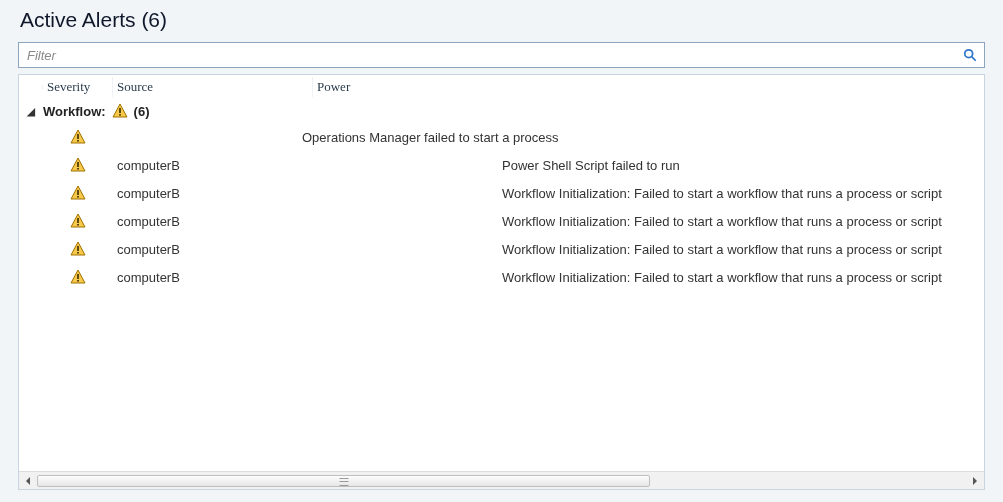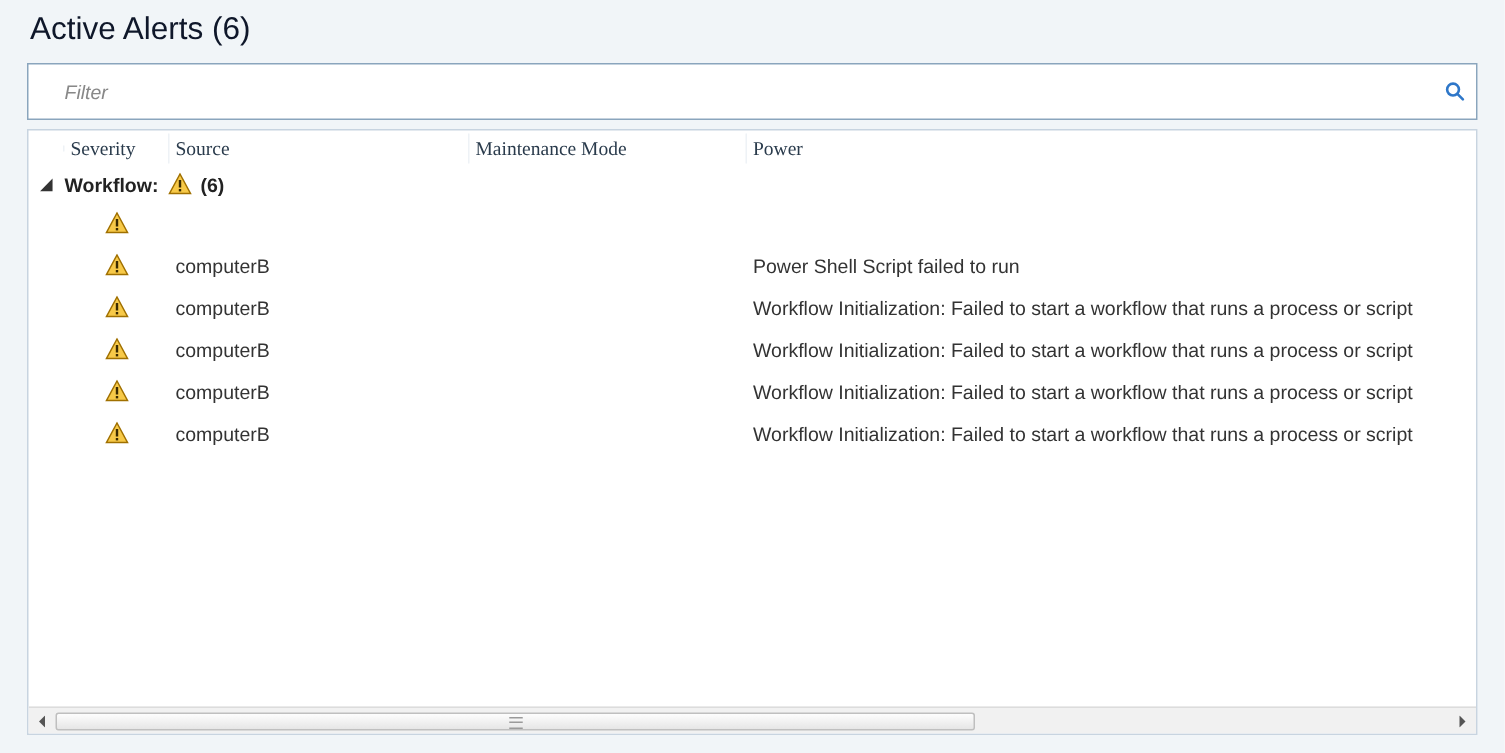--- a/index.html
+++ b/index.html
@@ -24,24 +24,24 @@
   }
   .panel {
     flex: 1;
     display: flex;
     flex-direction: column;
     min-height: 0;
   }
   .filter-wrap {
     border: 1px solid #8aa5bd;
     background: #fff;
-    height: 38px;
-    display: flex;
-    align-items: center;
-    padding: 0 4px 0 22px;
+    height: 26px;
+    display: flex;
+    align-items: center;
+    padding: 0 4px 0 6px;
     margin-bottom: 6px;
   }
   .filter-input {
     flex: 1;
     border: none;
     outline: none;
     font-size: 13px;
     font-style: italic;
     color: #888;
     background: transparent;
@@ -160,21 +160,20 @@
         </svg>
       </div>
     </div>
 
     <div class="grid-wrap">
 
       <div class="grid-header">
         <div class="col-toggle"></div>
         <div class="col-sev">Severity</div>
         <div class="col-src">Source</div>
-        <div class="col-mm">Maintenance Mode</div>
         <div class="col-name">Power</div>
       </div>
 
       <div class="grid-body">
 
         <div class="group-row">
           <div class="caret">◢</div>
           <span class="glabel">Workflow:</span>
           <svg width="16" height="16" viewBox="0 0 16 16">
             <polygon points="8,1 15,14 1,14" fill="#f7c948" stroke="#a07000" stroke-width="1"></polygon>
@@ -188,20 +187,21 @@
   <div class="data-row">
     <div class="col-toggle"></div>
     <div class="col-sev">
       <svg width="16" height="16" viewBox="0 0 16 16">
         <polygon points="8,1 15,14 1,14" fill="#f7c948" stroke="#a07000" stroke-width="1"></polygon>
         <rect x="7.2" y="5" width="1.6" height="5" fill="#3a2a00"></rect>
         <rect x="7.2" y="11" width="1.6" height="1.6" fill="#3a2a00"></rect>
       </svg>
     </div>
     <div class="col-mm"></div>
+    <div class="col-name">Operations Manager failed to start a process</div>
   </div>
 
   <div class="data-row">
     <div class="col-toggle"></div>
     <div class="col-sev">
       <svg width="16" height="16" viewBox="0 0 16 16">
         <polygon points="8,1 15,14 1,14" fill="#f7c948" stroke="#a07000" stroke-width="1"></polygon>
         <rect x="7.2" y="5" width="1.6" height="5" fill="#3a2a00"></rect>
         <rect x="7.2" y="11" width="1.6" height="1.6" fill="#3a2a00"></rect>
       </svg>

